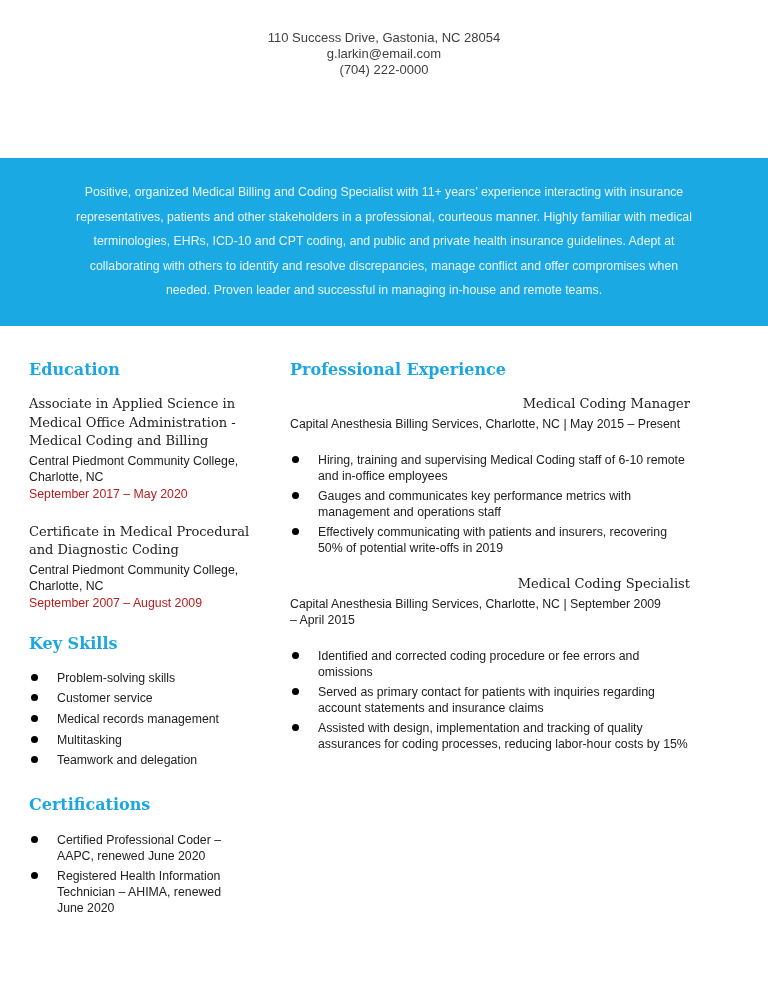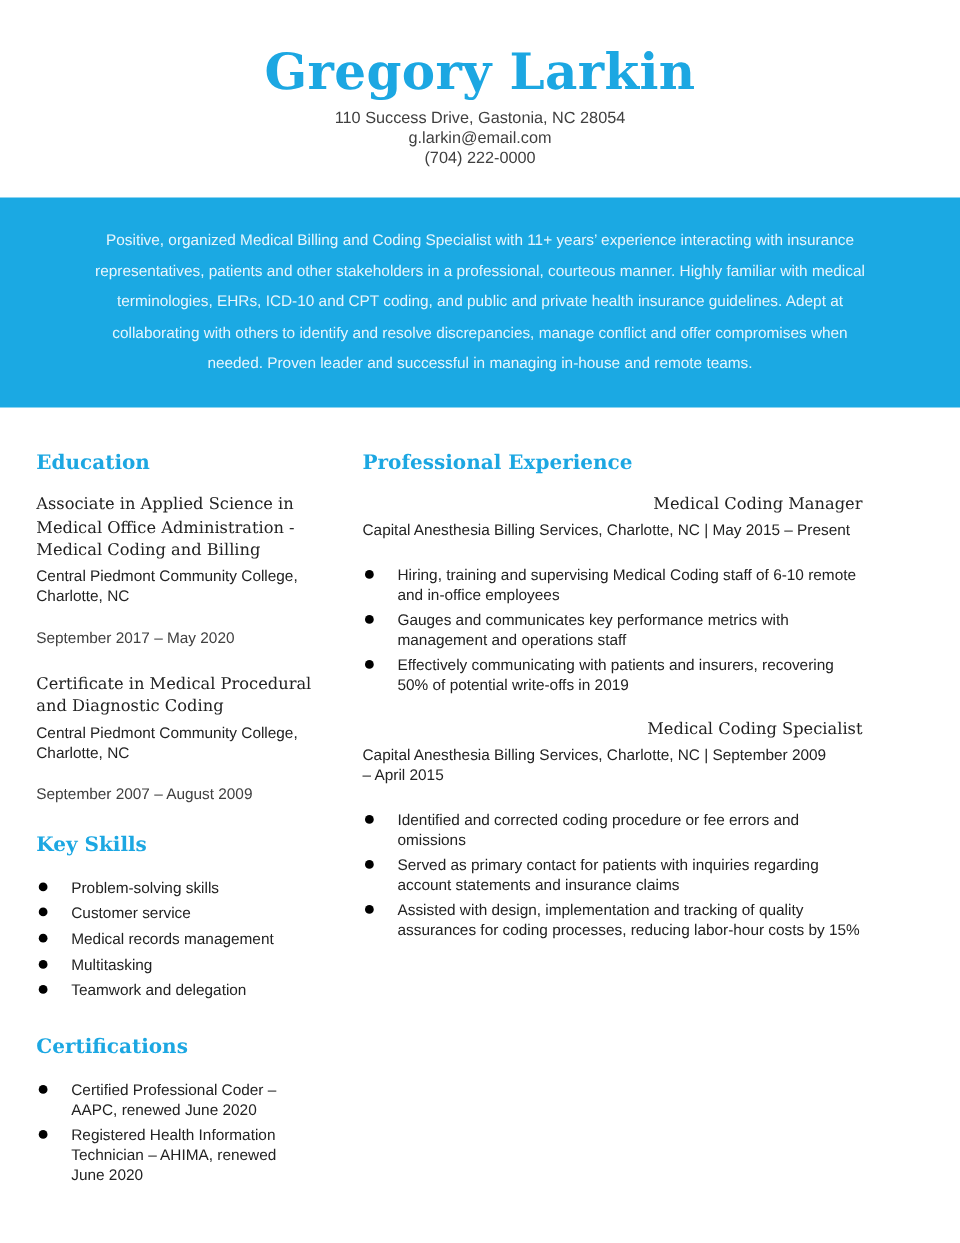--- a/index.html
+++ b/index.html
@@ -13,33 +13,32 @@
     .summary-band { position: absolute; top: 158px; left: 0; width: 768px; height: 168px; background: #1ba9e3; padding-left: 24px; }
     .summary { position: absolute; left: 70px; width: 628px; top: 22px; text-align: center; color: #e8f6fd; font-size: 12.3px; line-height: 24.6px; }
 
     .col-left { position: absolute; left: 29px; top: 358px; width: 225px; }
     .col-right { position: absolute; left: 290px; top: 358px; width: 400px; }
 
     .section-title { font-family: "DejaVu Serif", serif; font-weight: bold; color: #1ca7e2; font-size: 16px; line-height: 24px; }
 
     .deg-title { font-family: "DejaVu Serif", serif; font-size: 13px; color: #222; line-height: 18.5px; }
     .meta { font-size: 12.3px; line-height: 16.5px; color: #222; }
-    .date { font-size: 12.3px; line-height: 16px; color: #404040; margin-top: 16px; }
+    .date { font-size: 12.3px; line-height: 16px; color: #b91c1c; margin-top: 0; }
 
     .bullets { list-style: none; }
     .bullets li { position: relative; padding-left: 28px; font-size: 12.3px; line-height: 16px; color: #222; }
     .bullets li .dot { position: absolute; left: 2px; top: 4px; width: 7px; height: 7px; border-radius: 50%; background: #000; }
 
     .job-title { font-family: "DejaVu Serif", serif; font-size: 13px; color: #222; line-height: 19px; text-align: right; }
   </style>
 </head>
 <body>
 
 <div class="header">
-  <div class="name">Gregory Larkin</div>
   <div class="contact">110 Success Drive, Gastonia, NC 28054</div>
   <div class="contact">g.larkin@email.com</div>
   <div class="contact">(704) 222-0000</div>
 </div>
 
 <div class="summary-band">
   <div class="summary">Positive, organized Medical Billing and Coding Specialist with 11+ years’ experience interacting with insurance representatives, patients and other stakeholders in a professional, courteous manner. Highly familiar with medical terminologies, EHRs, ICD-10 and CPT coding, and public and private health insurance guidelines. Adept at collaborating with others to identify and resolve discrepancies, manage conflict and offer compromises when needed. Proven leader and successful in managing in-house and remote teams.</div>
 </div>
 
 <div class="col-left">

